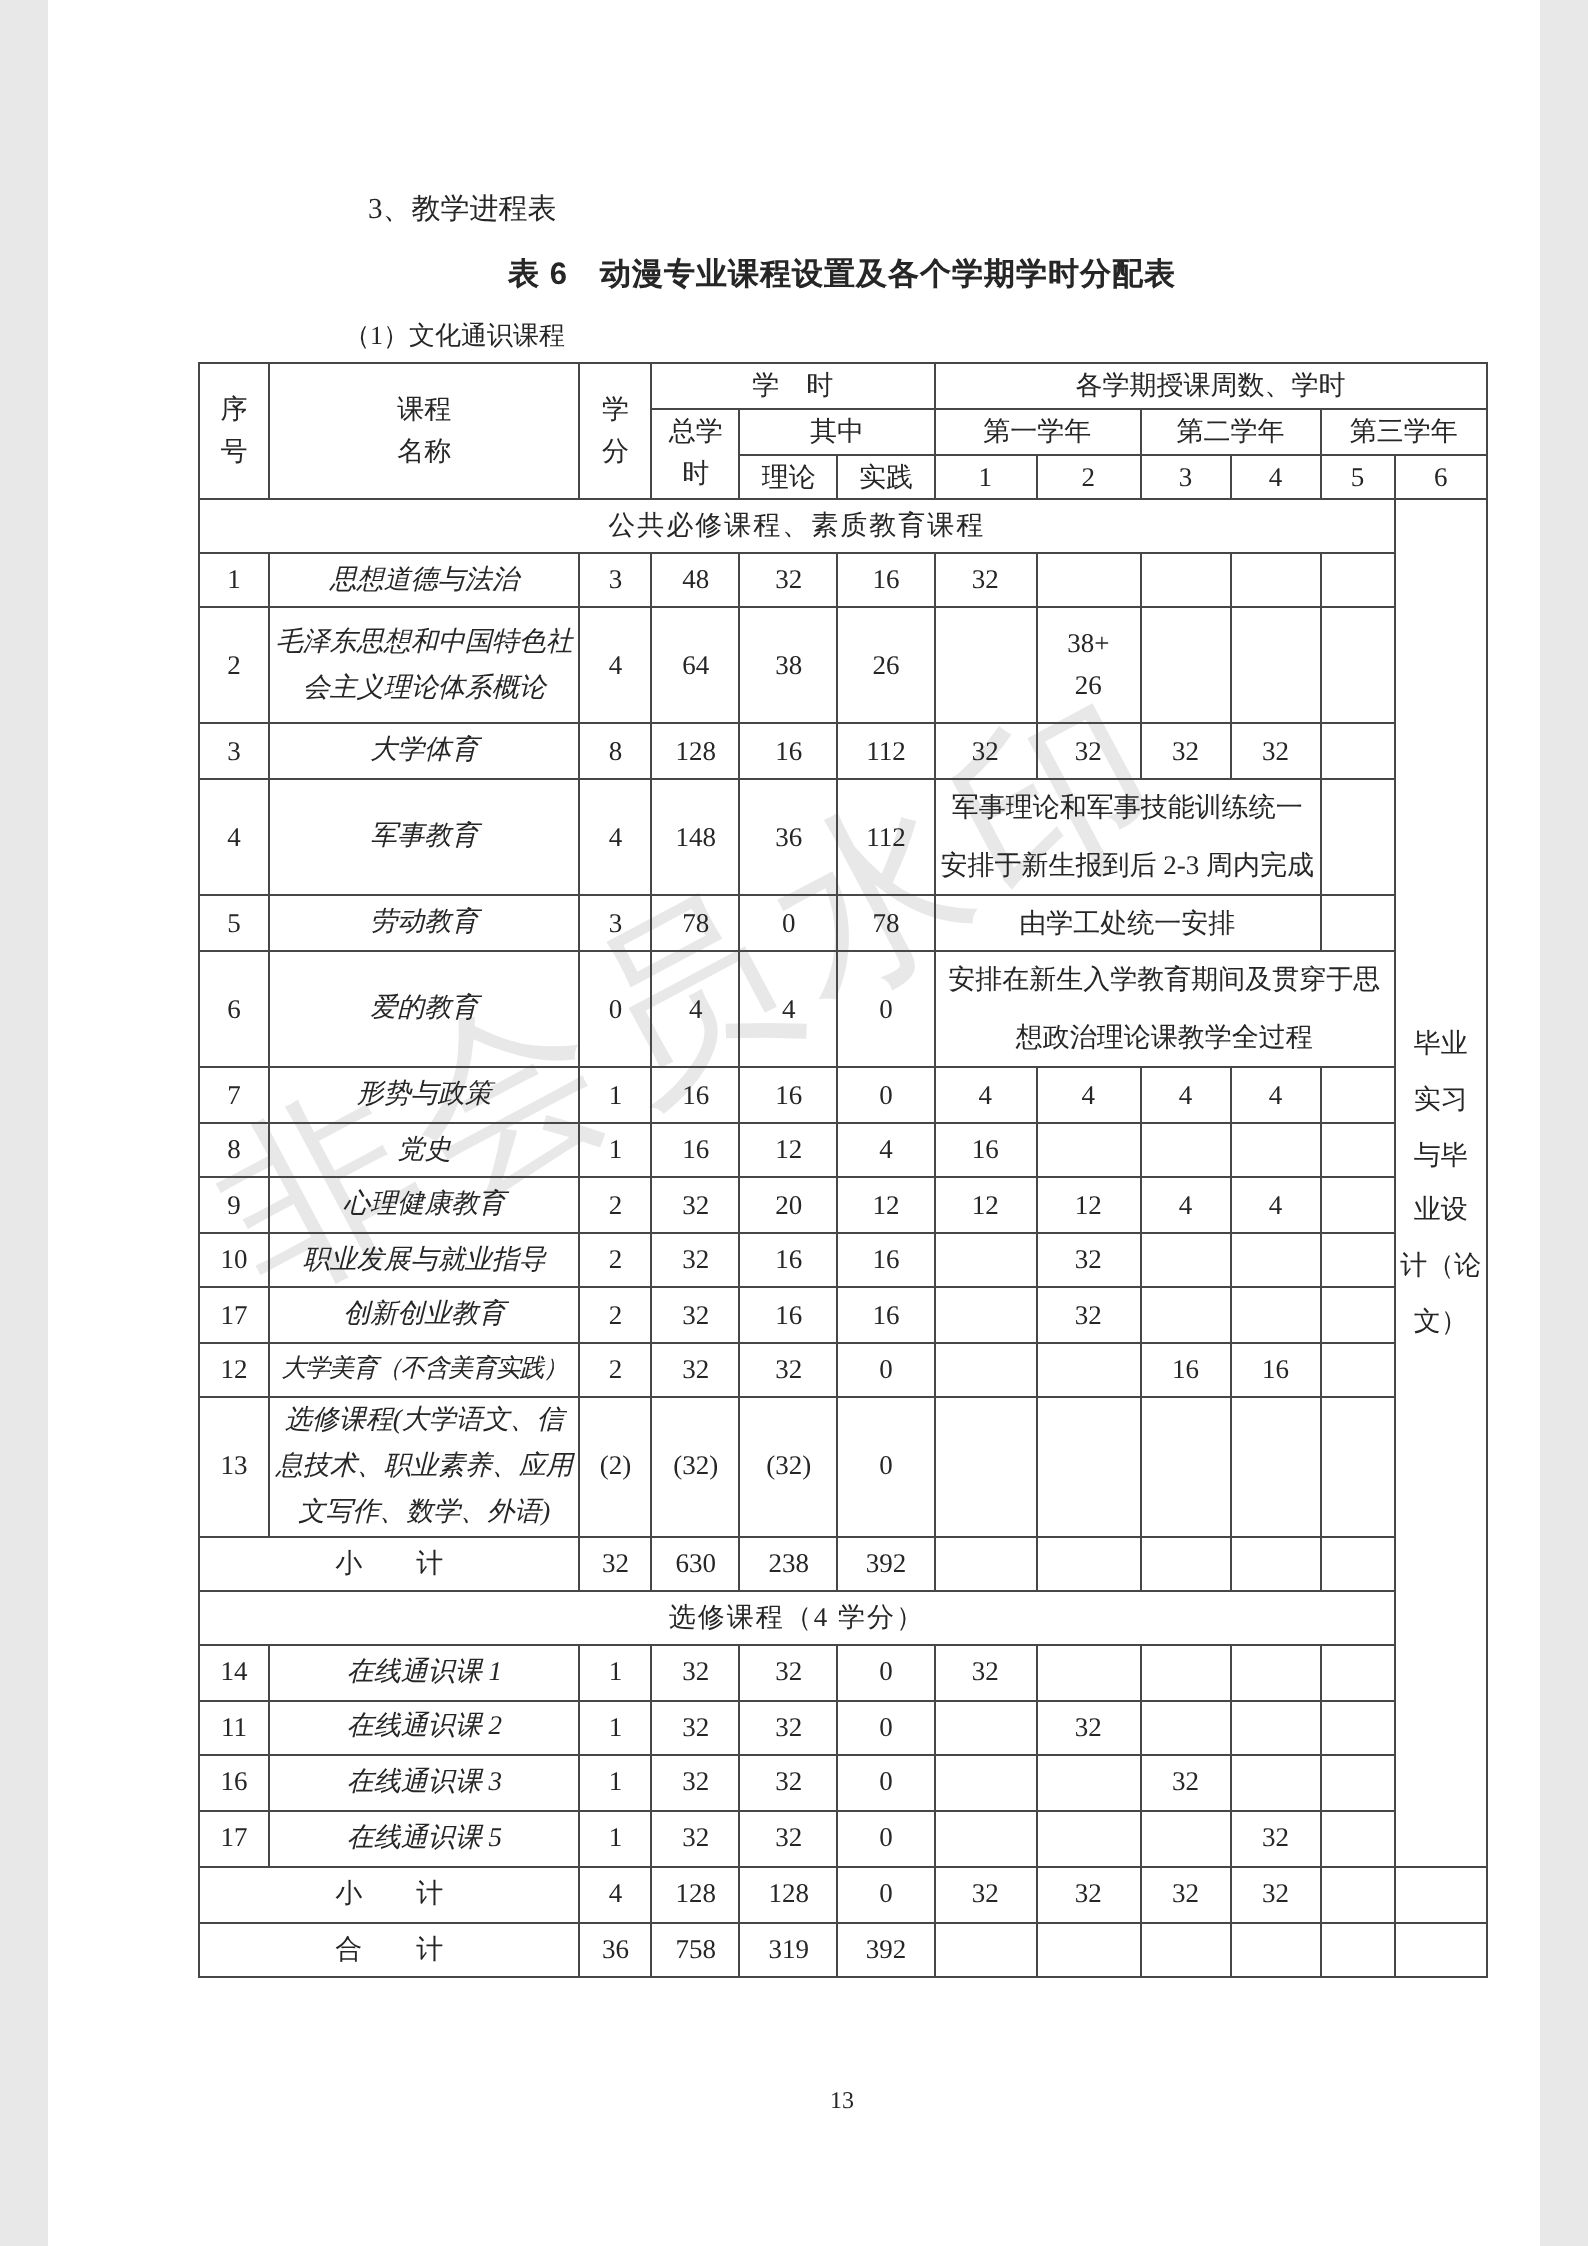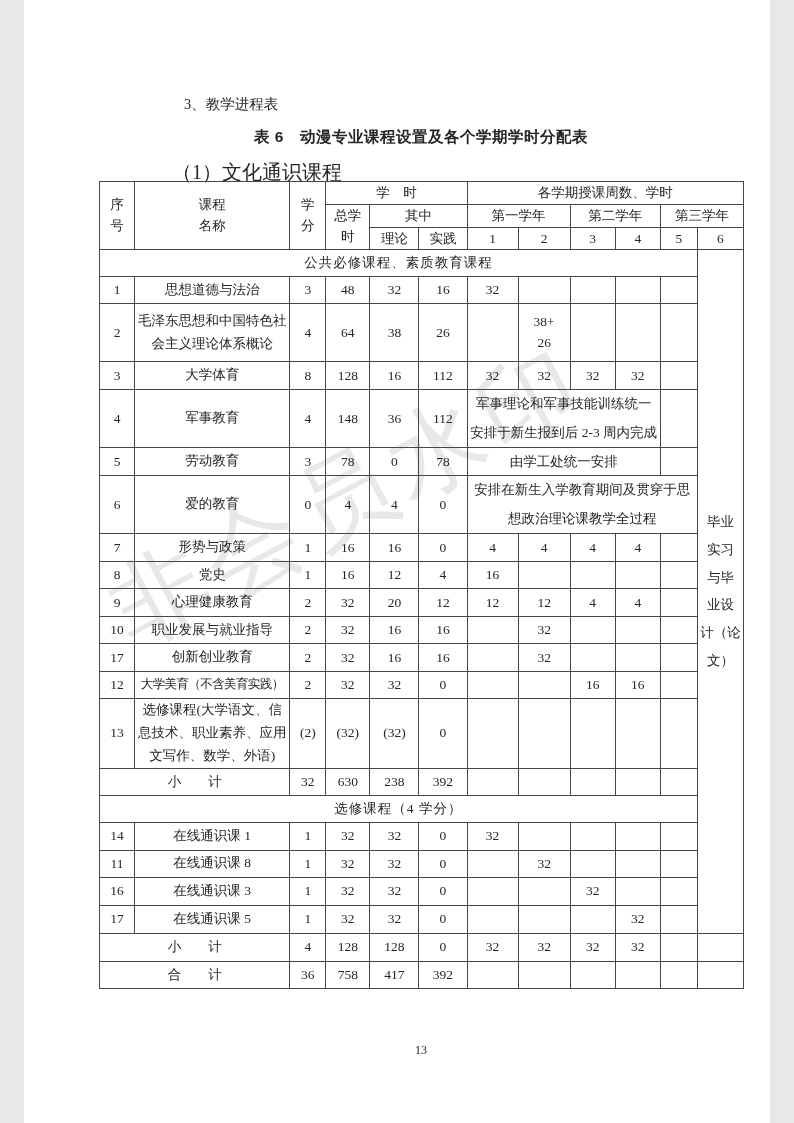--- a/index.html
+++ b/index.html
@@ -1,34 +1,34 @@
 <!DOCTYPE html>
 <html><head>
 <meta charset="utf-8">
 <style>
   html,body{margin:0;padding:0;background:#e8e8e8;}
   .page{position:relative;width:746px;height:1123px;margin:0 auto;background:#ffffff;
         font-family:"Liberation Serif","DejaVu Serif",serif;color:#262626;overflow:hidden;}
   .heading{position:absolute;left:160px;top:95px;font-size:14.5px;}
   .title{position:absolute;left:0;top:127px;width:794px;text-align:center;
          font-family:"Liberation Sans","DejaVu Sans",sans-serif;font-weight:bold;font-size:15.5px;letter-spacing:.5px;}
-  .subsection{position:absolute;left:148px;top:159px;font-size:20px;}
+  .subsection{position:absolute;left:148px;top:159px;font-size:13px;}
   .watermark{position:absolute;left:95px;top:555px;font-size:96px;letter-spacing:8px;white-space:nowrap;
              color:rgba(150,150,150,0.22);transform:rotate(-28deg);transform-origin:left center;
              font-family:"Liberation Sans","DejaVu Sans",sans-serif;pointer-events:none;}
   table.sched{position:absolute;left:75px;top:181px;width:645px;border-collapse:collapse;table-layout:fixed;
               font-size:13.5px;}
   table.sched td{border:1px solid #474747;text-align:center;vertical-align:middle;padding:0 2px;
                  overflow:hidden;}
   .hA{height:23px}.hB{height:23px}.hC{height:22px}
   .h27{height:27px}.h28{height:28px}.h58{height:58px}.h66{height:66px}
   .pre{white-space:pre-line;line-height:1.55;}
   .grad{white-space:pre-line;line-height:2.05;}
   .note{line-height:2.1;margin-top:48px;}
-  .namecell{line-height:1.7;}
+  .namecell{line-height:1.7;font-style:italic;}
   .tight{font-size:12.5px;letter-spacing:-0.6px;}
   .seclabel{letter-spacing:1px;}
   .pagenum{position:absolute;left:0;top:1043px;width:794px;text-align:center;font-size:12px;}
 </style>
 </head>
 <body>
 
 <div class="page">
   <div class="heading">3、教学进程表</div>
   <div class="title">表 6　动漫专业课程设置及各个学期学时分配表</div>
@@ -289,21 +289,21 @@
       <td>0</td>
       <td>32</td>
       <td></td>
       <td></td>
       <td></td>
       <td></td>
     </tr>
 
     <tr class="h27">
       <td>11</td>
-      <td class="namecell">在线通识课 8</td>
+      <td class="namecell">在线通识课 2</td>
       <td>1</td>
       <td>32</td>
       <td>32</td>
       <td>0</td>
       <td></td>
       <td>32</td>
       <td></td>
       <td></td>
       <td></td>
     </tr>
@@ -347,21 +347,21 @@
       <td>32</td>
       <td>32</td>
       <td></td>
       <td></td>
     </tr>
 
     <tr class="h27">
       <td colspan="2">合　　计</td>
       <td>36</td>
       <td>758</td>
-      <td>417</td>
+      <td>319</td>
       <td>392</td>
       <td></td>
       <td></td>
       <td></td>
       <td></td>
       <td></td>
       <td></td>
     </tr>
   </tbody>
     </table>

